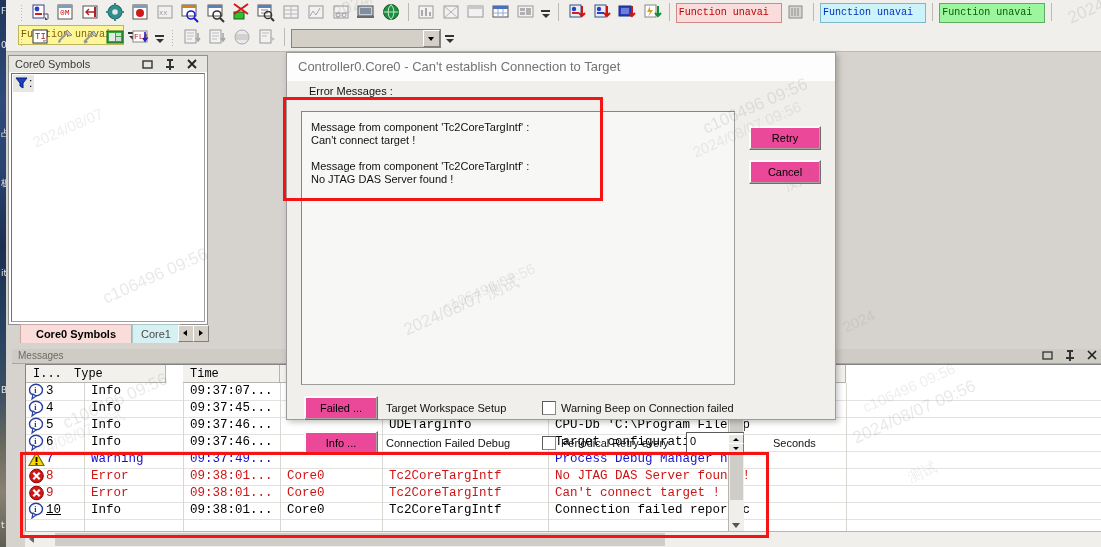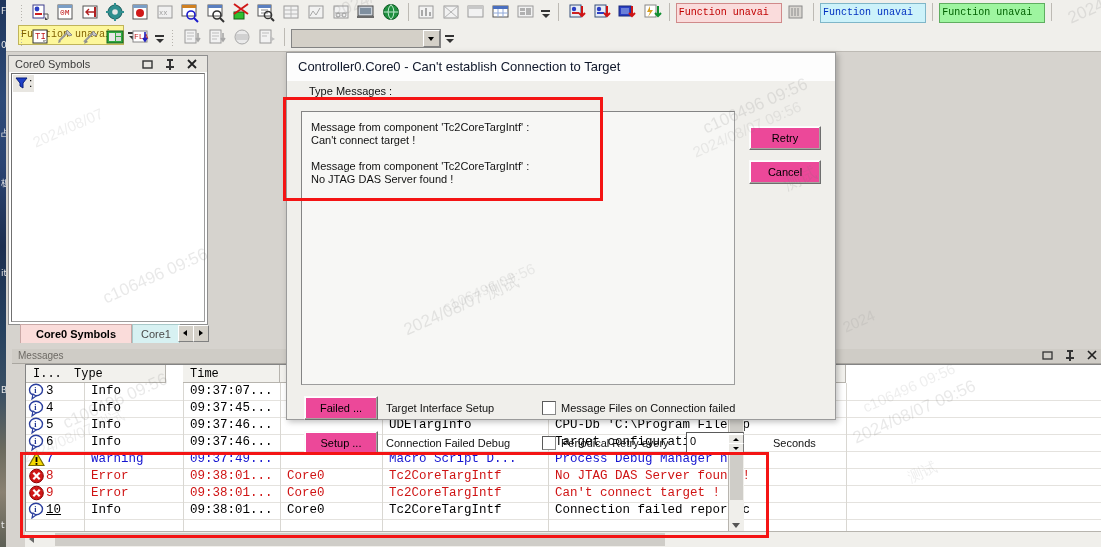--- a/index.html
+++ b/index.html
@@ -74,21 +74,21 @@
 
   
   .vscroll{position:absolute;width:15px;background:#f0efeb;border-left:1px solid #b7b4ae;}
   .vthumb{position:absolute;left:1px;width:13px;background:#cfcdc8;}
   .hscroll{position:absolute;height:15px;background:#f0efeb;}
   .hthumb{position:absolute;top:1px;height:13px;background:#cfcdc8;}
 
   
   #dialog{left:286px;top:52px;width:548px;height:366px;background:#f0efeb;border:1px solid #9b9b9b;box-shadow:2px 2px 6px rgba(0,0,0,.25);}
   #dialog-title{position:absolute;left:0;top:0;width:100%;height:28px;background:#fdfdfd;}
-  #dialog-title .t{position:absolute;left:11px;top:6px;font-size:13px;color:#0f172a;font-family:"Liberation Sans",sans-serif;}
+  #dialog-title .t{position:absolute;left:11px;top:6px;font-size:13px;color:#737373;font-family:"Liberation Sans",sans-serif;}
   #dlg-body{position:absolute;left:0;top:28px;width:548px;height:337px;background:#f0efeb;}
   .grp-label{position:absolute;font-size:11px;color:#111;background:#f0efeb;padding:0 2px;}
   .sunken{position:absolute;background:#f0efeb;border:1px solid #9d9d9d;border-top-color:#848484;border-left-color:#848484;}
   .errtext{position:absolute;font-size:11px;color:#111;line-height:13px;white-space:pre;}
   .w95btn{position:absolute;background:#ec4899;border:1px solid #fbfbfb;border-right-color:#6e6e6e;border-bottom-color:#6e6e6e;
         box-shadow:inset -1px -1px 0 #a8a5a0, inset 1px 1px 0 #fff;
         font-size:11px;color:#000;text-align:center;cursor:default;font-family:"Liberation Sans",sans-serif;}
   .chk{position:absolute;width:12px;height:12px;background:#fff;border:1px solid #888;border-top-color:#5a5a5a;border-left-color:#5a5a5a;}
   .lbl{position:absolute;font-size:11px;color:#111;white-space:nowrap;}
   .spin{position:absolute;background:#fff;border:1px solid #888;border-top-color:#5a5a5a;border-left-color:#5a5a5a;}
@@ -458,21 +458,20 @@
         <div class="mrow" style="top: 86px;">
           <span class="rowicon"><svg width="17" height="17">
               <path d="M8.5 1.5 L16 14.5 L1 14.5 Z" fill="#f5d800" stroke="#7a6a00" stroke-width="1.2"></path>
               <rect x="7.6" y="6" width="1.8" height="5" fill="#000"></rect>
               <rect x="7.6" y="12" width="1.8" height="1.8" fill="#000"></rect>
             </svg></span>
           <span class="mcell" style="left: 20px; width: 36px; color: rgb(20, 20, 207);">7</span>
           <span class="mcell" style="left: 65px; width: 91px; color: rgb(20, 20, 207);">Warning</span>
           <span class="mcell" style="left: 164px; width: 89px; color: rgb(20, 20, 207);">09:37:49...</span>
           <span class="mcell" style="left: 261px; width: 94px; color: rgb(20, 20, 207);"></span>
-          <span class="mcell" style="left: 363px; width: 158px; color: rgb(20, 20, 207);">Macro Script D...</span>
           <span class="mcell" style="left: 529px; width: 290px; color: rgb(20, 20, 207);">Process Debug Manager not</span>
         </div>
         <div class="mrow" style="top: 103px;">
           <span class="rowicon"><svg width="17" height="17">
               <circle cx="8.5" cy="8" r="6.8" fill="#d01818" stroke="#8a0000" stroke-width="1"></circle>
               <path d="M5.3 4.8 l6.4 6.4 M11.7 4.8 l-6.4 6.4" stroke="#fff" stroke-width="2.2"></path>
             </svg></span>
           <span class="mcell" style="left: 20px; width: 36px; color: rgb(207, 20, 20);">8</span>
           <span class="mcell" style="left: 65px; width: 91px; color: rgb(207, 20, 20);">Error</span>
           <span class="mcell" style="left: 164px; width: 89px; color: rgb(207, 20, 20);">09:38:01...</span>
@@ -525,37 +524,37 @@
   </div>
 </div>
 
 <div class="abs" id="dialog">
   <div id="dialog-title">
     <span class="t">Controller0.Core0 - Can't establish Connection to Target</span>
   </div>
   <div id="dlg-body">
 
     <div class="sunken" style="left:14px;top:30px;width:432px;height:272px;background:#f7f7f5;"></div>
-    <div class="grp-label" style="left:20px;top:4px;">Type Messages :</div>
+    <div class="grp-label" style="left:20px;top:4px;">Error Messages :</div>
     <div class="errtext" style="left:24px;top:40px;width:410px;">Message from component 'Tc2CoreTargIntf' :
 Can't connect target !
 
 Message from component 'Tc2CoreTargIntf' :
 No JTAG DAS Server found !</div>
 
     <div class="w95btn" style="left:462px;top:45px;width:70px;height:22px;line-height:22px;">Retry</div>
     <div class="w95btn" style="left:462px;top:79px;width:70px;height:22px;line-height:22px;">Cancel</div>
 
     <div class="w95btn" style="left:17px;top:315px;width:72px;height:22px;line-height:22px;">Failed ...</div>
-    <div class="w95btn" style="left:17px;top:350px;width:72px;height:22px;line-height:22px;">Setup ...</div>
-    <div class="lbl" style="left:99px;top:321px;">Target Interface Setup</div>
+    <div class="w95btn" style="left:17px;top:350px;width:72px;height:22px;line-height:22px;">Info ...</div>
+    <div class="lbl" style="left:99px;top:321px;">Target Workspace Setup</div>
     <div class="lbl" style="left:99px;top:356px;">Connection Failed Debug</div>
 
     <div class="chk" style="left:255px;top:320px;"></div>
-    <div class="lbl" style="left:274px;top:321px;">Message Files on Connection failed</div>
+    <div class="lbl" style="left:274px;top:321px;">Warning Beep on Connection failed</div>
 
     <div class="chk" style="left:255px;top:355px;"></div>
     <div class="lbl" style="left:274px;top:356px;">Periodical Retry every</div>
 
     <div class="spin" style="left:399px;top:351px;width:56px;height:19px;">
       <span class="v">0</span>
       <span class="spinbtns">
         <div class="up"></div>
         <div class="dn"></div>
       </span>

